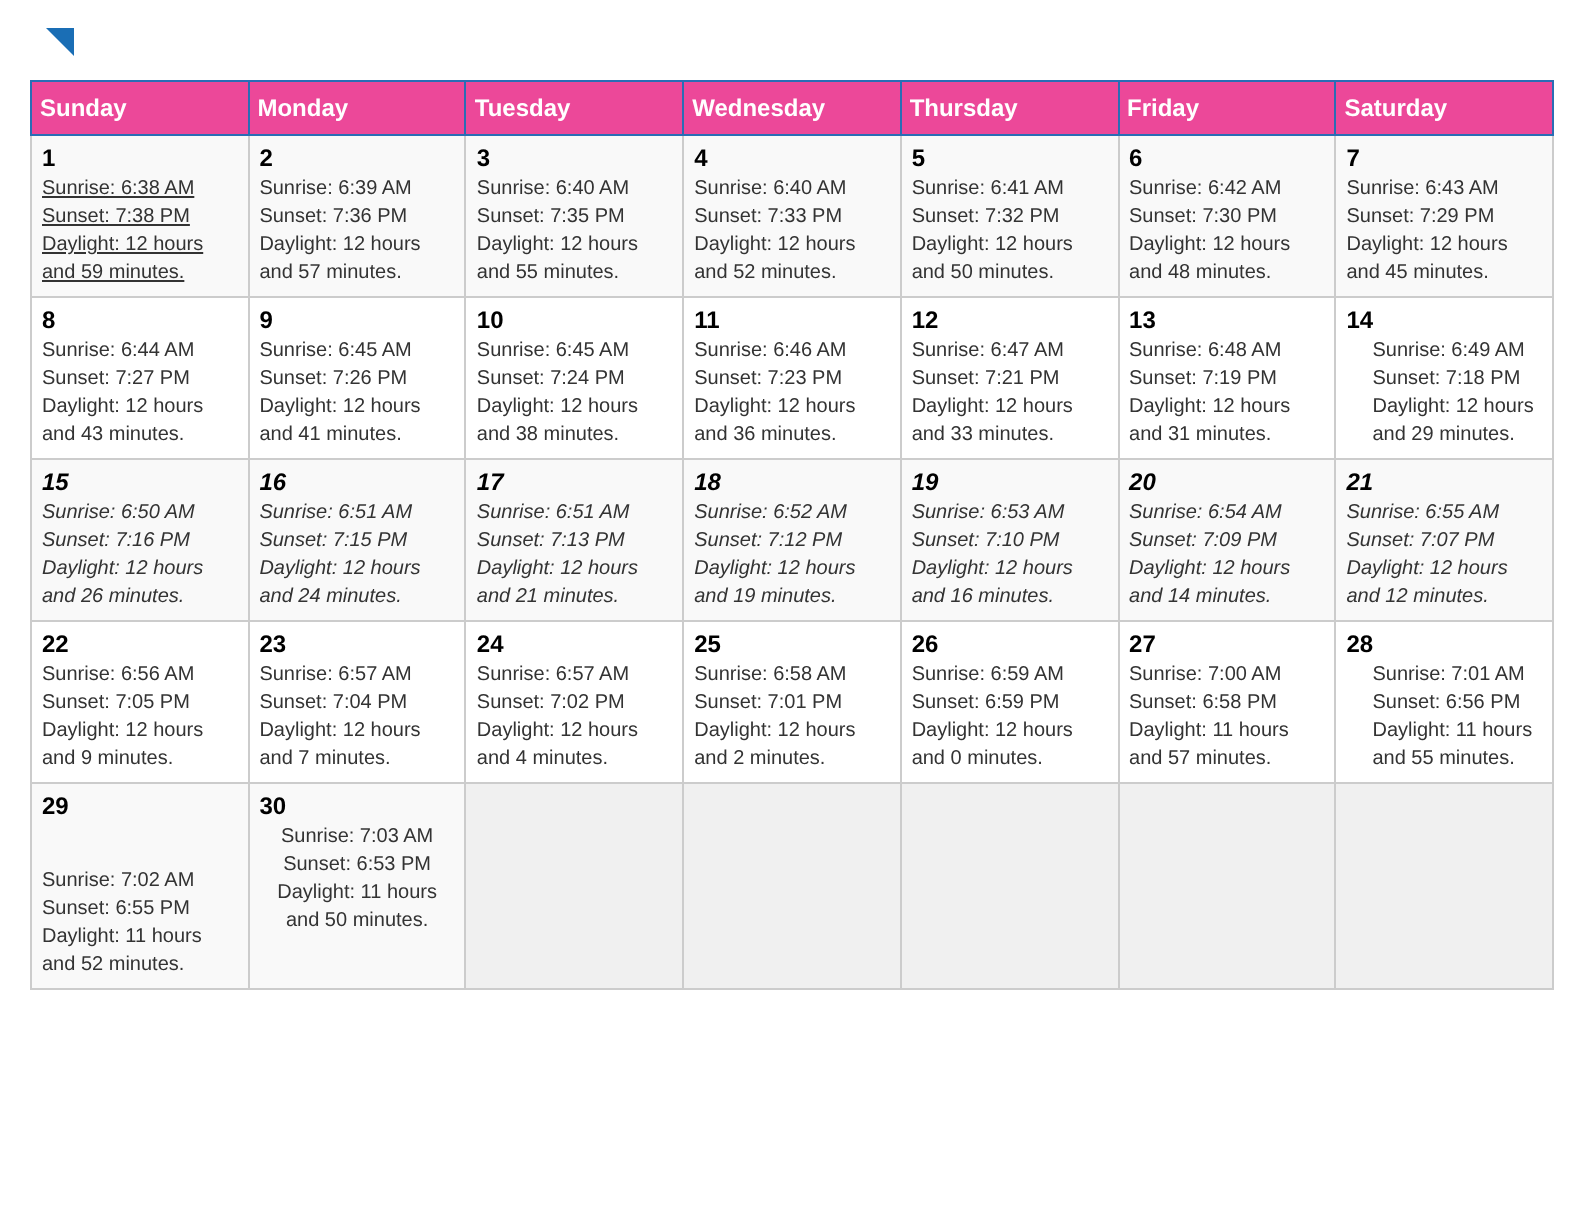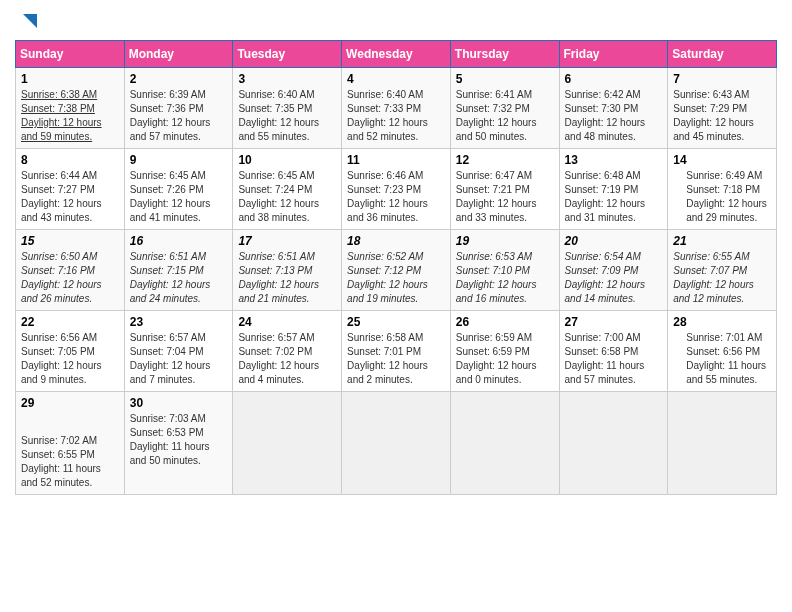--- a/index.html
+++ b/index.html
@@ -321,21 +321,21 @@
       <tr class="week-row-5">
         <td>
           <span class="day-num">29</span>
           <div class="day-info" style="white-space: pre-line; margin-top: 24px;">Sunrise: 7:02 AM
 Sunset: 6:55 PM
 Daylight: 11 hours
 and 52 minutes.</div>
         </td>
         <td>
           <span class="day-num">30</span>
-          <div class="day-info" style="white-space: pre-line;">Sunrise: 7:03 AM
+          <div class="day-info" style="white-space: pre-line; text-align: center;">Sunrise: 7:03 AM
 Sunset: 6:53 PM
 Daylight: 11 hours
 and 50 minutes.</div>
         </td>
         <td class="empty"></td>
         <td class="empty"></td>
         <td class="empty"></td>
         <td class="empty"></td>
         <td class="empty"></td>
       </tr>

